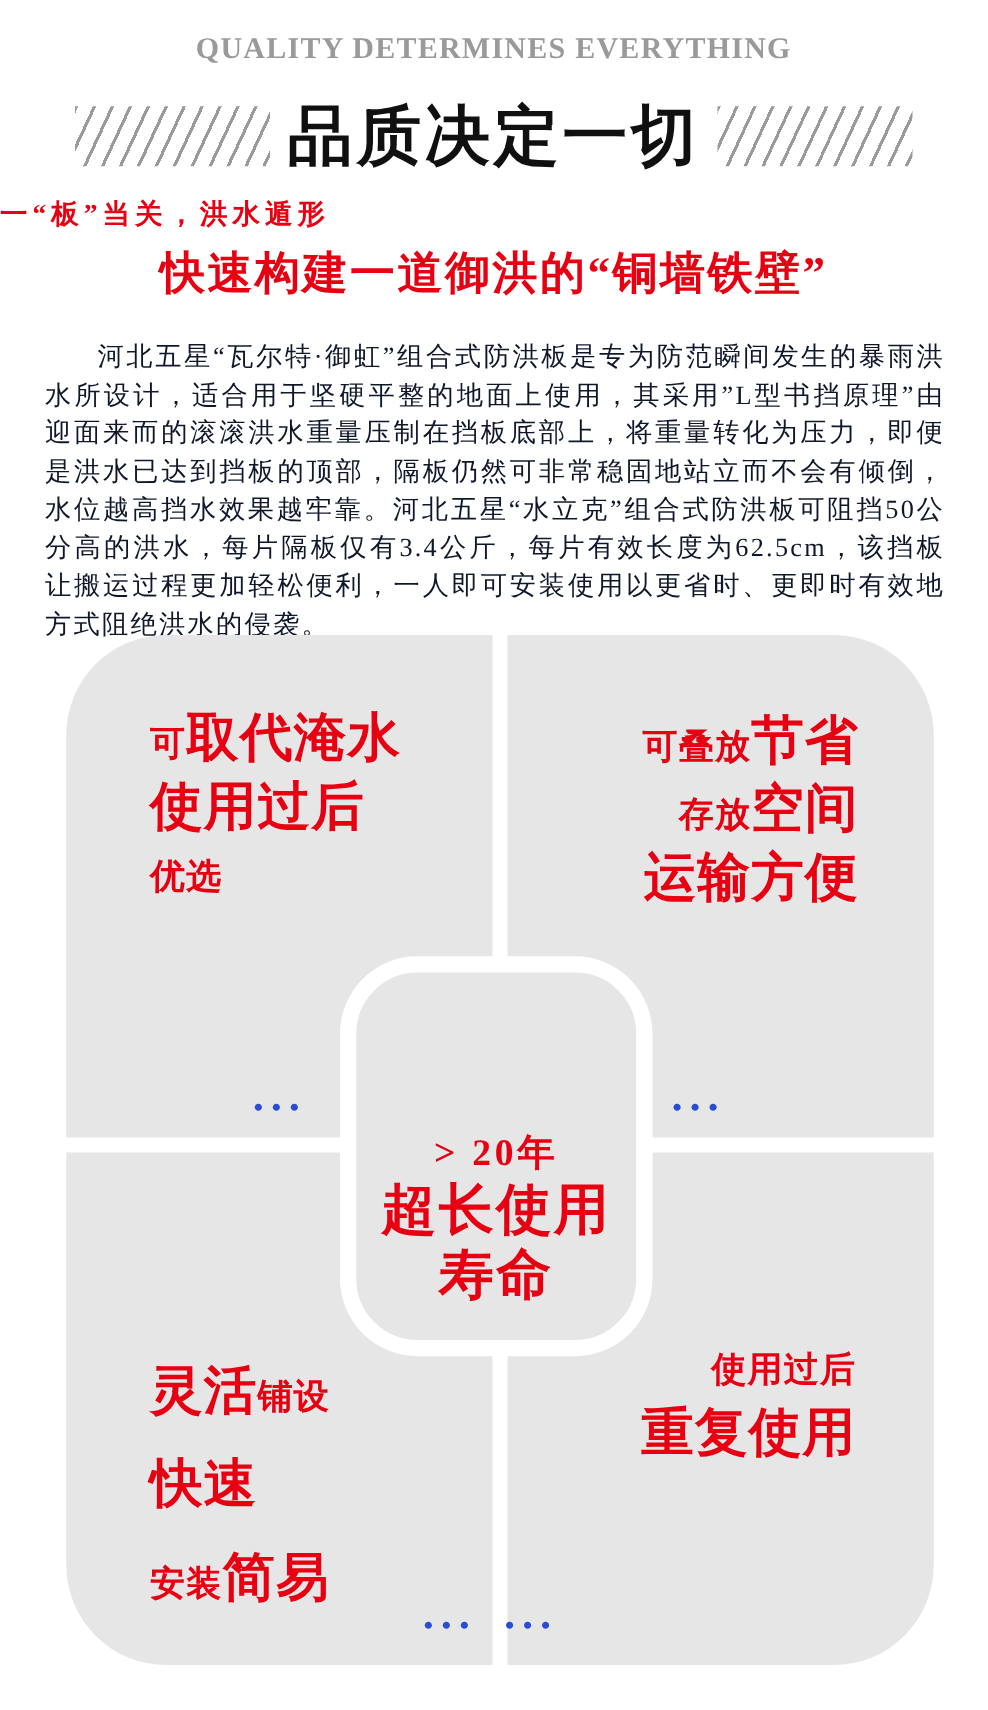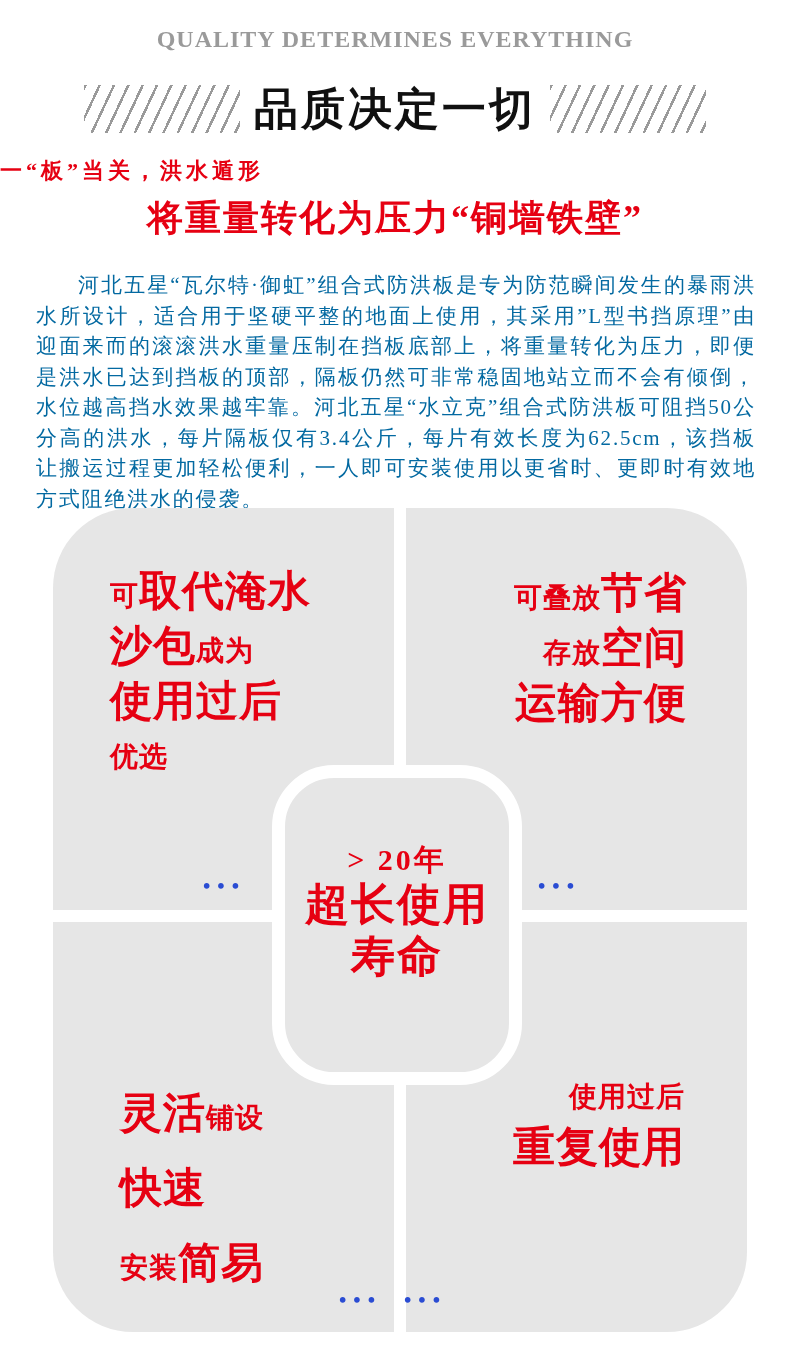--- a/index.html
+++ b/index.html
@@ -14,94 +14,93 @@
   }
   .title-row{
     position:absolute;top:72px;left:0;width:100%;height:74px;
     display:flex;align-items:center;justify-content:center;gap:14px;
   }
   .slashes{
     width:156px;height:48px;flex:0 0 auto;
     background:repeating-linear-gradient(115deg,var(--slash-gray) 0 2.5px,transparent 2.5px 13px);
   }
   .page-title{
-    font-size:44px;font-weight:900;color:#101010;letter-spacing:3px;white-space:nowrap;
+    font-size:52px;font-weight:900;color:#101010;letter-spacing:3px;white-space:nowrap;
   }
   .sub1{
     position:absolute;top:156px;left:0;width:100%;text-align:left;
     font-size:22px;font-weight:600;letter-spacing:4px;color:var(--accent-red);
   }
   .sub2{
     position:absolute;top:194px;left:0;width:100%;text-align:center;
     font-size:36px;font-weight:900;letter-spacing:2px;color:var(--accent-red);
   }
   
   .intro{
     position:absolute;top:249px;left:36px;width:720px;
-    font-size:21px;line-height:30.5px;letter-spacing:1.8px;color:#0369a1;
+    font-size:21px;line-height:30.5px;letter-spacing:1.8px;color:#0f172a;
     text-align:justify;text-indent:2em;
   }
   
   .fbox{position:absolute;background:var(--box-gray);}
   .fbox.tl{left:53px;top:508px;width:341px;height:402px;border-radius:80px 0 0 0;}
   .fbox.tr{left:406px;top:508px;width:341px;height:402px;border-radius:0 80px 0 0;}
   .fbox.bl{left:53px;top:922px;width:341px;height:410px;border-radius:0 0 0 80px;}
   .fbox.br{left:406px;top:922px;width:341px;height:410px;border-radius:0 0 80px 0;}
   .ftext{position:absolute;color:var(--accent-red);white-space:nowrap;}
   .ftext .lg{font-size:42px;font-weight:900;letter-spacing:1px;}
   .ftext .sm{font-size:28px;font-weight:800;letter-spacing:1px;}
-  .fbox.tl .ftext{left:57px;top:60px;text-align:left;}
+  .fbox.tl .ftext{left:67px;top:60px;text-align:left;}
   .fbox.tl .fline{line-height:47px;}
   .fbox.tr .ftext{right:60px;top:62px;text-align:right;}
   .fbox.tr .fline{line-height:46px;}
   .fbox.bl .ftext{left:67px;top:150px;text-align:left;}
   .fbox.bl .fline{line-height:50px;margin-top:16px;}
   .fbox.br .ftext{right:62px;top:152px;text-align:right;}
   .fbox.br .fline{line-height:46px;}
   
   .dots{
     position:absolute;color:var(--dot-blue);font-size:21px;font-weight:700;
     letter-spacing:7px;line-height:21px;
   }
   .dots.d-tl{left:203px;top:876px;}
   .dots.d-tr{left:538px;top:876px;}
   .dots.d-bl{left:339px;top:1290px;}
   .dots.d-br{left:404px;top:1290px;}
   
   .badge{
     position:absolute;left:272px;top:765px;width:250px;height:320px;box-sizing:border-box;
     background:var(--box-gray);border:13px solid #fff;border-radius:62px;
-    display:flex;flex-direction:column;align-items:center;justify-content:center;
+    display:flex;flex-direction:column;align-items:center;justify-content:flex-end;
     color:var(--accent-red);text-align:center;padding-bottom:26px;
   }
   .badge .b1{font-size:30px;font-weight:800;letter-spacing:3px;line-height:38px;}
   .badge .b2,.badge .b3{font-size:44px;font-weight:900;letter-spacing:2px;line-height:52px;}
 </style>
 </head>
 <body>
 
 <div class="page">
 
   <div class="eyebrow">QUALITY DETERMINES EVERYTHING</div>
 
   <div class="title-row">
     <div class="slashes"></div>
     <div class="page-title">品质决定一切</div>
     <div class="slashes"></div>
   </div>
 
   <div class="sub1">一“板”当关，洪水遁形</div>
-  <div class="sub2">将重量转化为压力“铜墙铁壁”</div>
+  <div class="sub2">快速构建一道御洪的“铜墙铁壁”</div>
 
   <p class="intro">河北五星“瓦尔特·御虹”组合式防洪板是专为防范瞬间发生的暴雨洪水所设计，适合用于坚硬平整的地面上使用，其采用”L型书挡原理”由迎面来而的滚滚洪水重量压制在挡板底部上，将重量转化为压力，即便是洪水已达到挡板的顶部，隔板仍然可非常稳固地站立而不会有倾倒，水位越高挡水效果越牢靠。河北五星“水立克”组合式防洪板可阻挡50公分高的洪水，每片隔板仅有3.4公斤，每片有效长度为62.5cm，该挡板让搬运过程更加轻松便利，一人即可安装使用以更省时、更即时有效地方式阻绝洪水的侵袭。</p>
 
   <div class="fbox tl">
     <div class="ftext">
         <div class="fline"><span class="sm">可</span><span class="lg">取代淹水</span></div>
-        <div class="fline"><span class="lg">沙包</span><span class="sm">成为</span></div>
         <div class="fline"><span class="lg">使用过后</span></div>
         <div class="fline"><span class="sm">优选</span></div>
       </div>
   </div>
   <div class="fbox tr">
     <div class="ftext">
         <div class="fline"><span class="sm">可叠放</span><span class="lg">节省</span></div>
         <div class="fline"><span class="sm">存放</span><span class="lg">空间</span></div>
         <div class="fline"><span class="lg">运输方便</span></div>
       </div>

